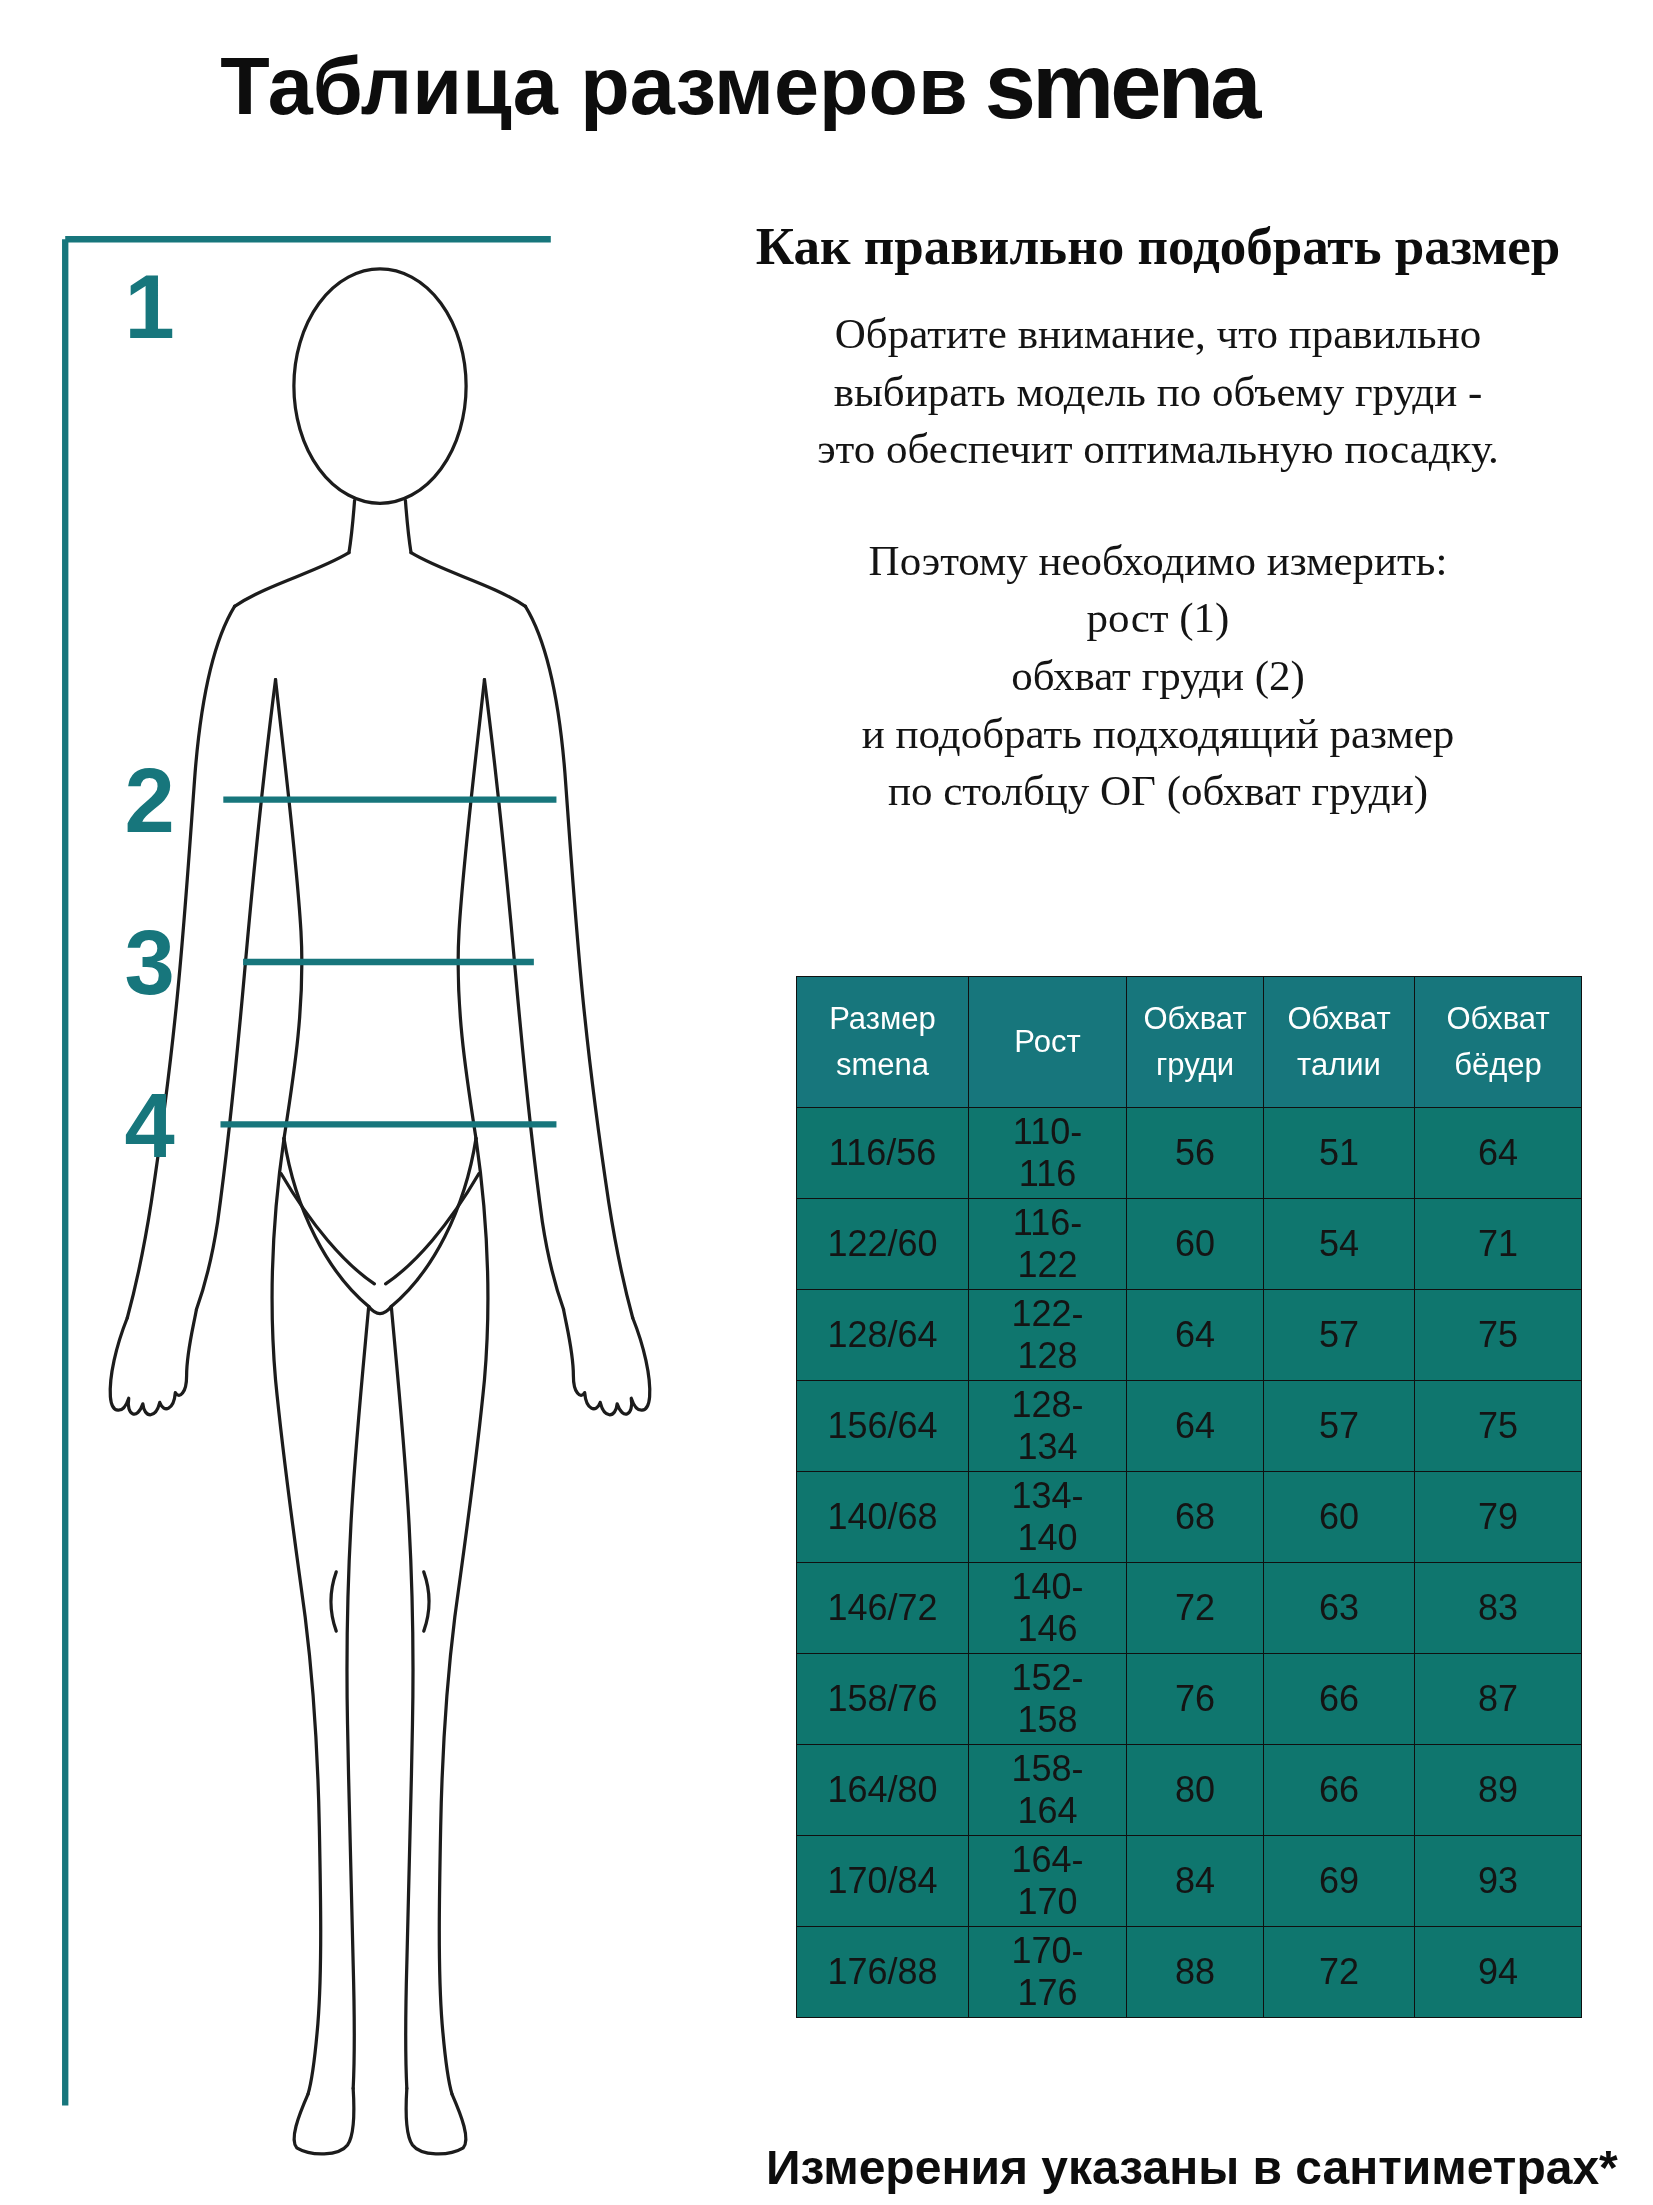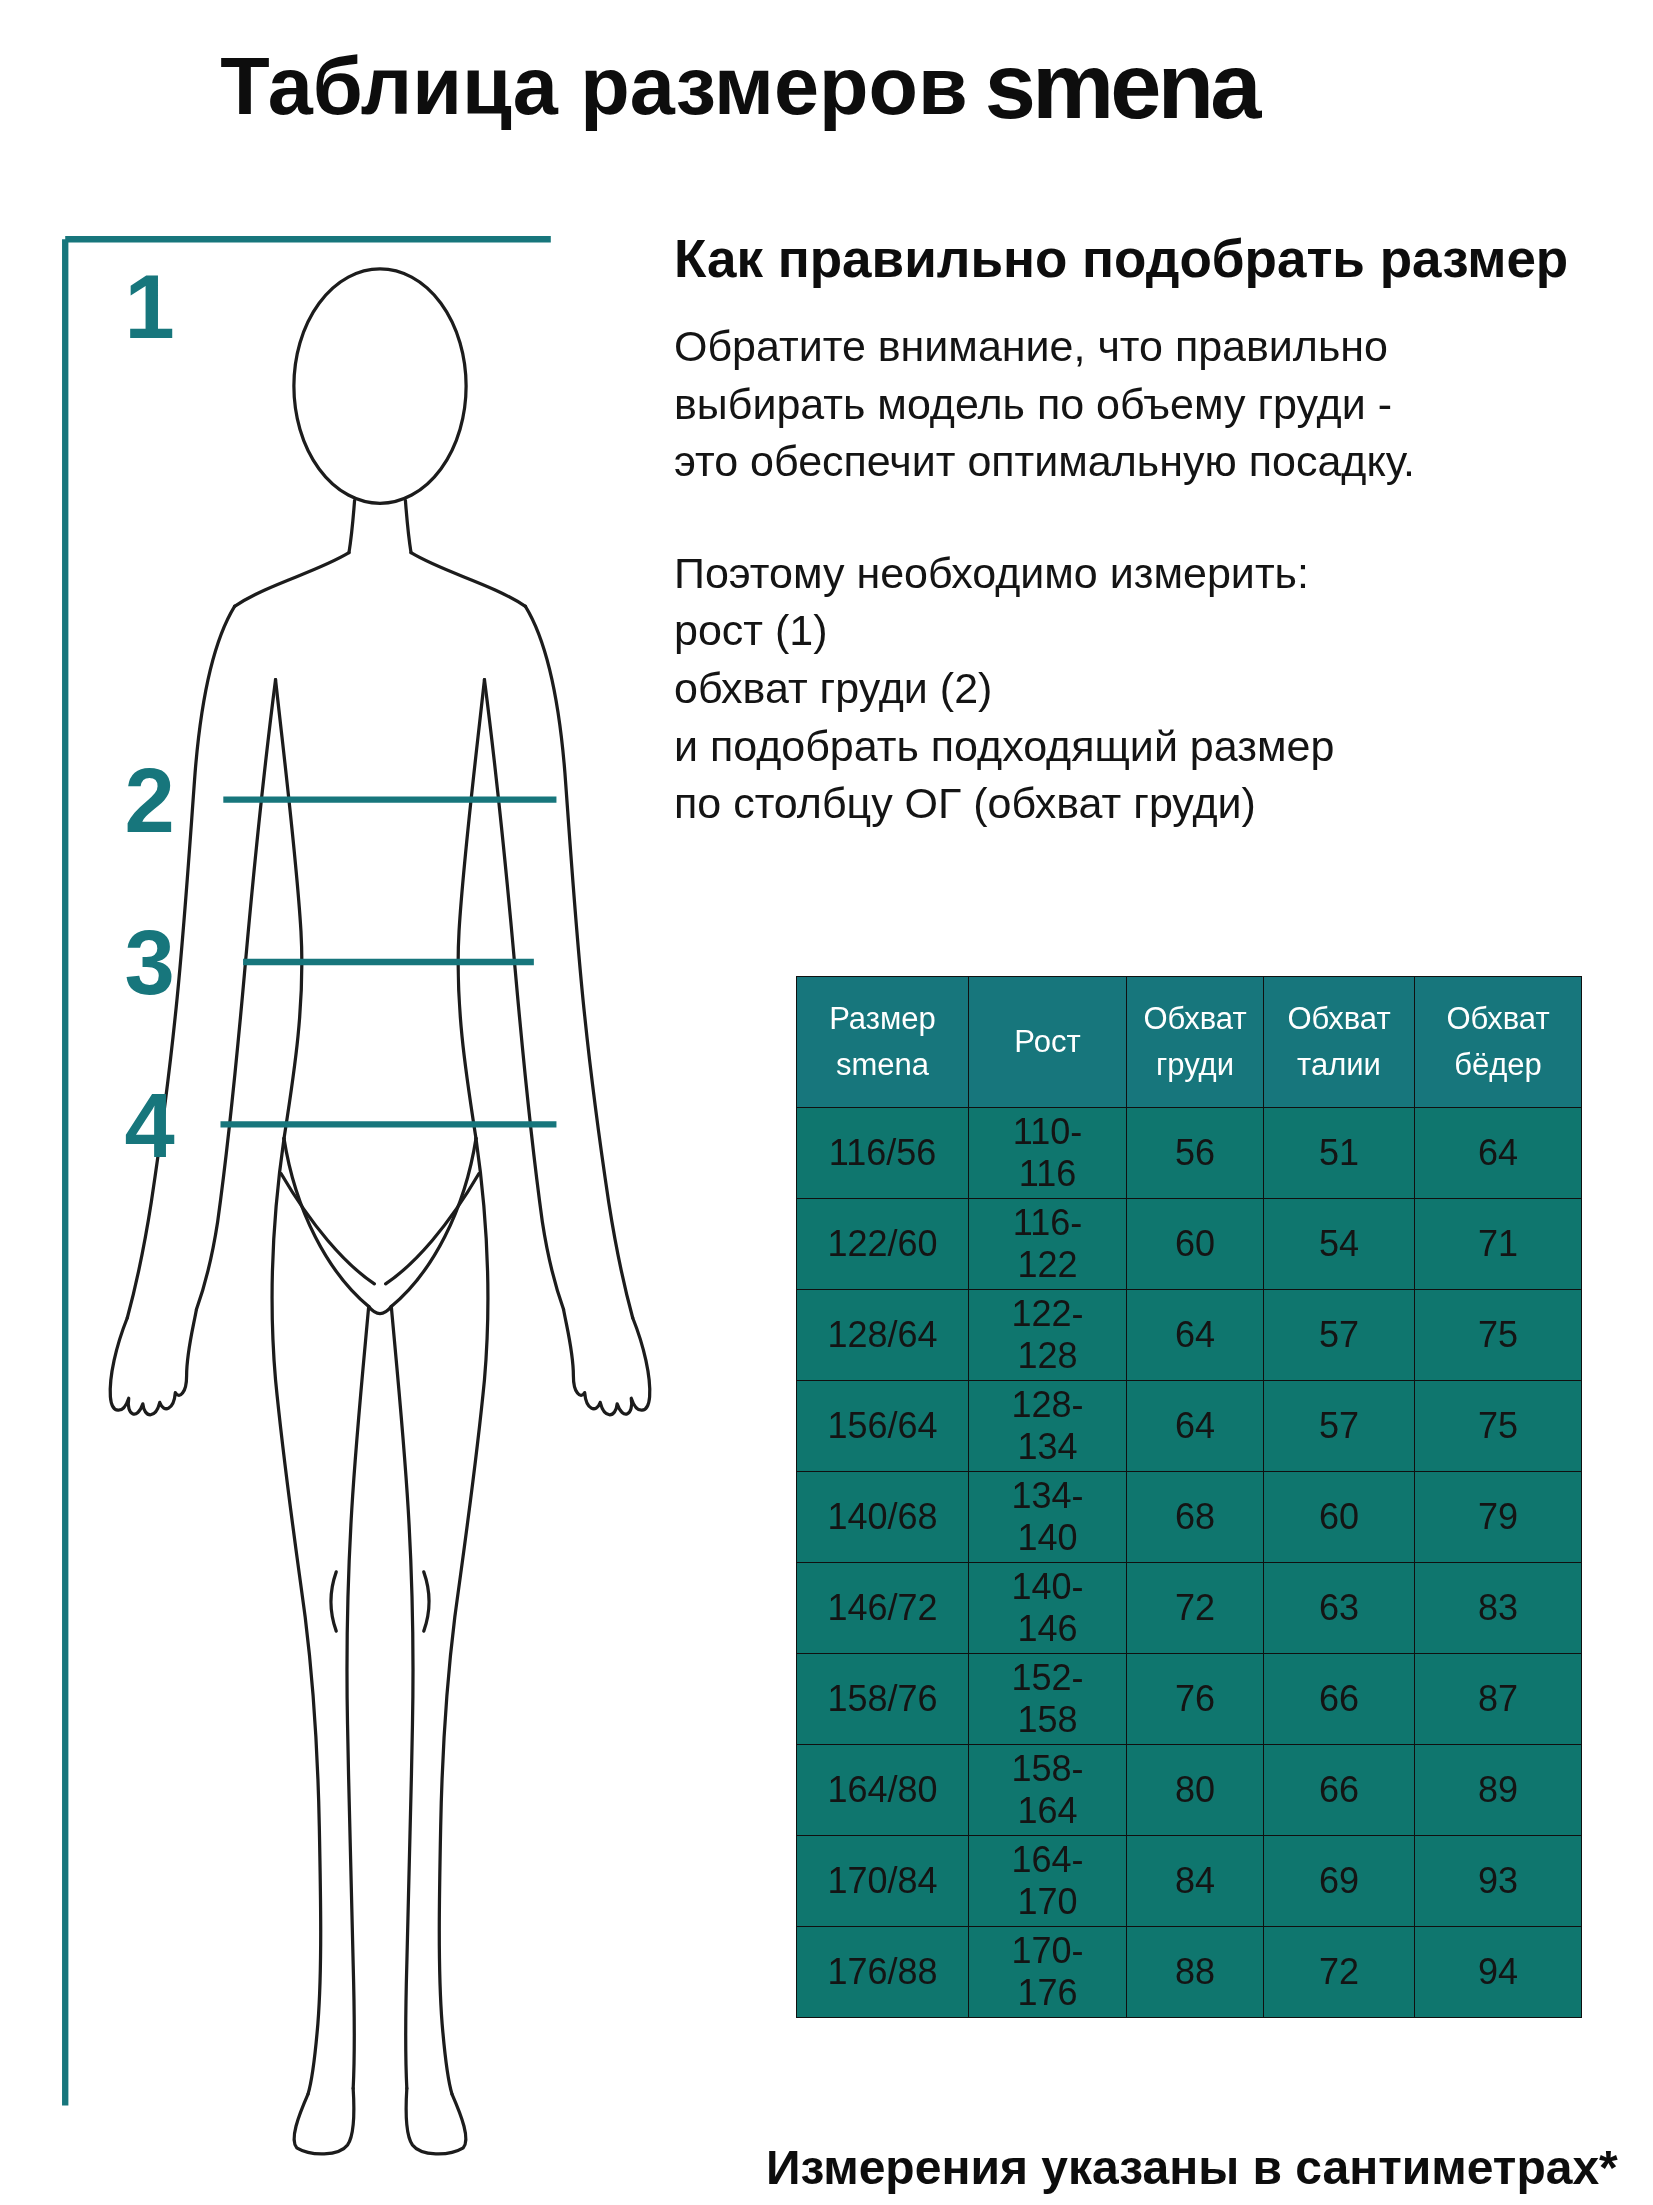--- a/index.html
+++ b/index.html
@@ -29,22 +29,23 @@
 
   
   .figure { position: absolute; left: 40px; top: 228px; width: 632px; height: 1948px; }
   .figure svg { width: 100%; height: 100%; display: block; }
   .figure .outline { stroke: #1c1c1c; stroke-width: 2.3; fill: none; stroke-linecap: round; stroke-linejoin: round; }
   .figure .teal-line { stroke: var(--teal); stroke-width: 4.5; fill: none; stroke-linecap: butt; }
   .figure text { font-family: "Liberation Sans", sans-serif; font-weight: 700; font-size: 64px; fill: var(--teal); }
 
   
   .guide {
-    position: absolute; left: 674px; top: 228px; width: 968px;
-    text-align: left;
+    position: absolute; left: 674px; top: 216px; width: 968px;
+    text-align: center;
+    font-family: Liberation Serif, serif;
   }
   .guide h2 {
     margin: 0 0 29px 0;
     font-size: 53px; font-weight: 800; color: #0d0d0d;
   }
   .guide .pre {
     white-space: pre-line;
     font-size: 43px; line-height: 1.34; font-weight: 500;
     margin: 8px 0 54px 0;
   }

